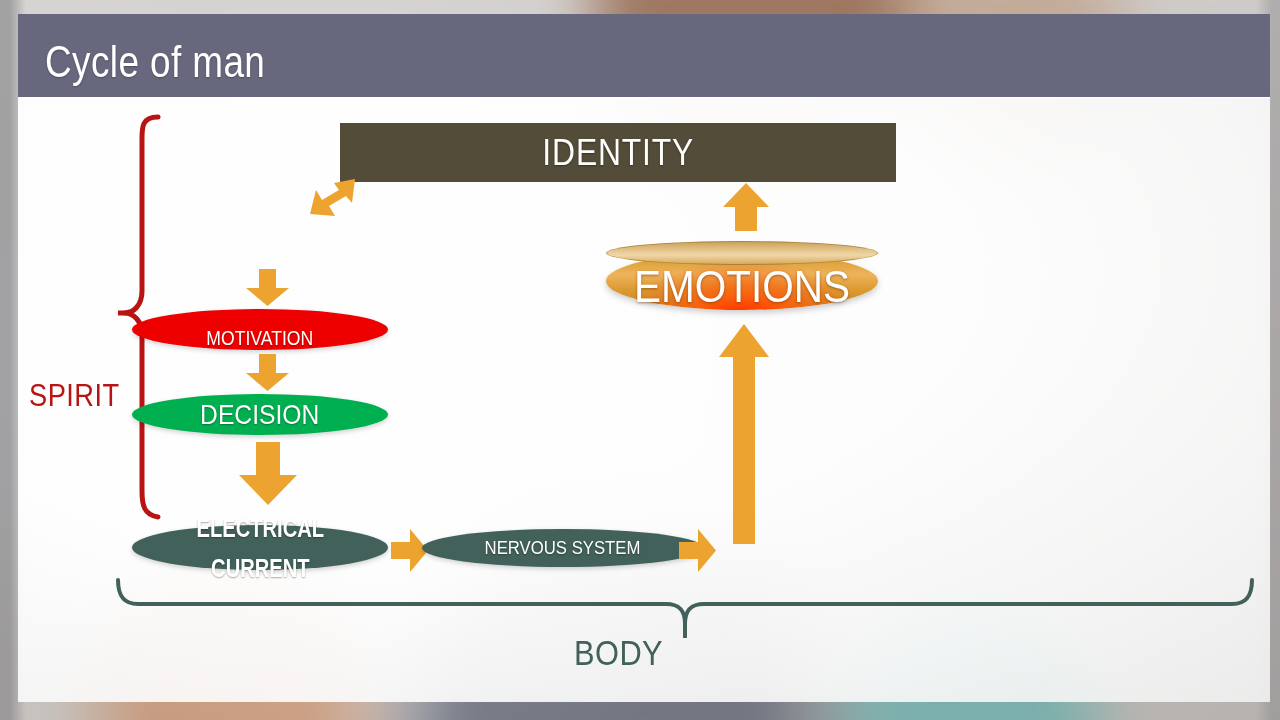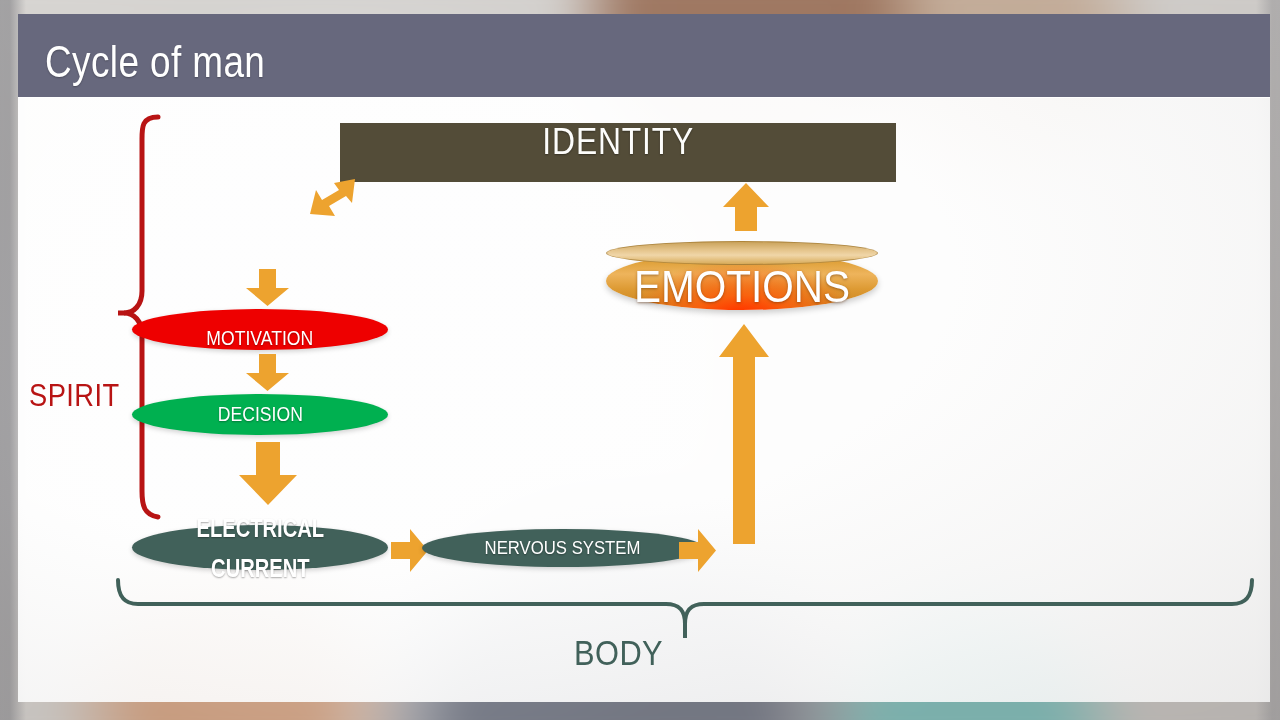--- a/index.html
+++ b/index.html
@@ -48,21 +48,21 @@
   .canvas{
     position:absolute;left:0;top:83px;width:1252px;height:605px;
     background:
       radial-gradient(ellipse at 28% 30%, rgba(255,255,255,.97) 0 45%, rgba(250,250,250,.92) 75%, rgba(243,243,243,.88) 100%);
     box-shadow:inset 0 1px 0 rgba(255,255,255,.9);
   }
 
   
   .identity-box{
     position:absolute;left:322px;top:26px;width:556px;height:59px;
-    background:#534c38;display:flex;align-items:flex-start;justify-content:center;
+    background:#534c38;display:flex;align-items:center;justify-content:center;
   }
   .identity-label{
     color:#fdfdfb;font-size:37px;line-height:37px;
     font-family:"Liberation Sans Narrow","Liberation Sans",sans-serif;
     transform:scaleX(.86);letter-spacing:1px;
     text-shadow:0 1px 2px rgba(0,0,0,.35);
   }
 
   
   .spirit-brace{position:absolute;left:100px;top:16px;}
@@ -78,21 +78,21 @@
     position:absolute;border-radius:50%;
     display:flex;align-items:center;justify-content:center;text-align:center;
     color:#ffffff;
     font-family:"Liberation Sans Narrow","Liberation Sans",sans-serif;
     text-shadow:0 1px 2px rgba(0,0,0,.33);
     box-shadow:0 2px 5px rgba(0,0,0,.18);
   }
   .ell span{display:block;transform:scaleX(.88);}
   .ell-trust{left:114px;top:127px;width:256px;height:41px;background:#0b66cc;font-size:20px;}
   .ell-motivation{left:114px;top:212px;width:256px;height:41px;background:#ee0000;font-size:20px;align-items:flex-end;}
-  .ell-decision{left:114px;top:297px;width:256px;height:41px;background:#00b050;font-size:20px;}
+  .ell-decision{left:114px;top:297px;width:256px;height:41px;background:#00b050;font-size:28px;}
   .ell-electrical{left:114px;top:428px;width:256px;height:45px;background:#41615a;font-size:26px;line-height:20px;font-weight:bold;}
   .ell-nervous{left:404px;top:432px;width:282px;height:38px;background:#41615a;font-size:19px;}
   .ell-limbic{left:695px;top:432px;width:250px;height:38px;background:#41615a;font-size:19px;}
 
   
   .cyl{position:absolute;left:588px;top:144px;width:272px;height:76px;}
   .cyl-body{
     position:absolute;left:0;top:11px;width:272px;height:58px;
     background:
       radial-gradient(ellipse at 50% 118%, #ff3d00 0 12%, rgba(255,90,10,.85) 26%, rgba(228,140,30,0) 62%),

